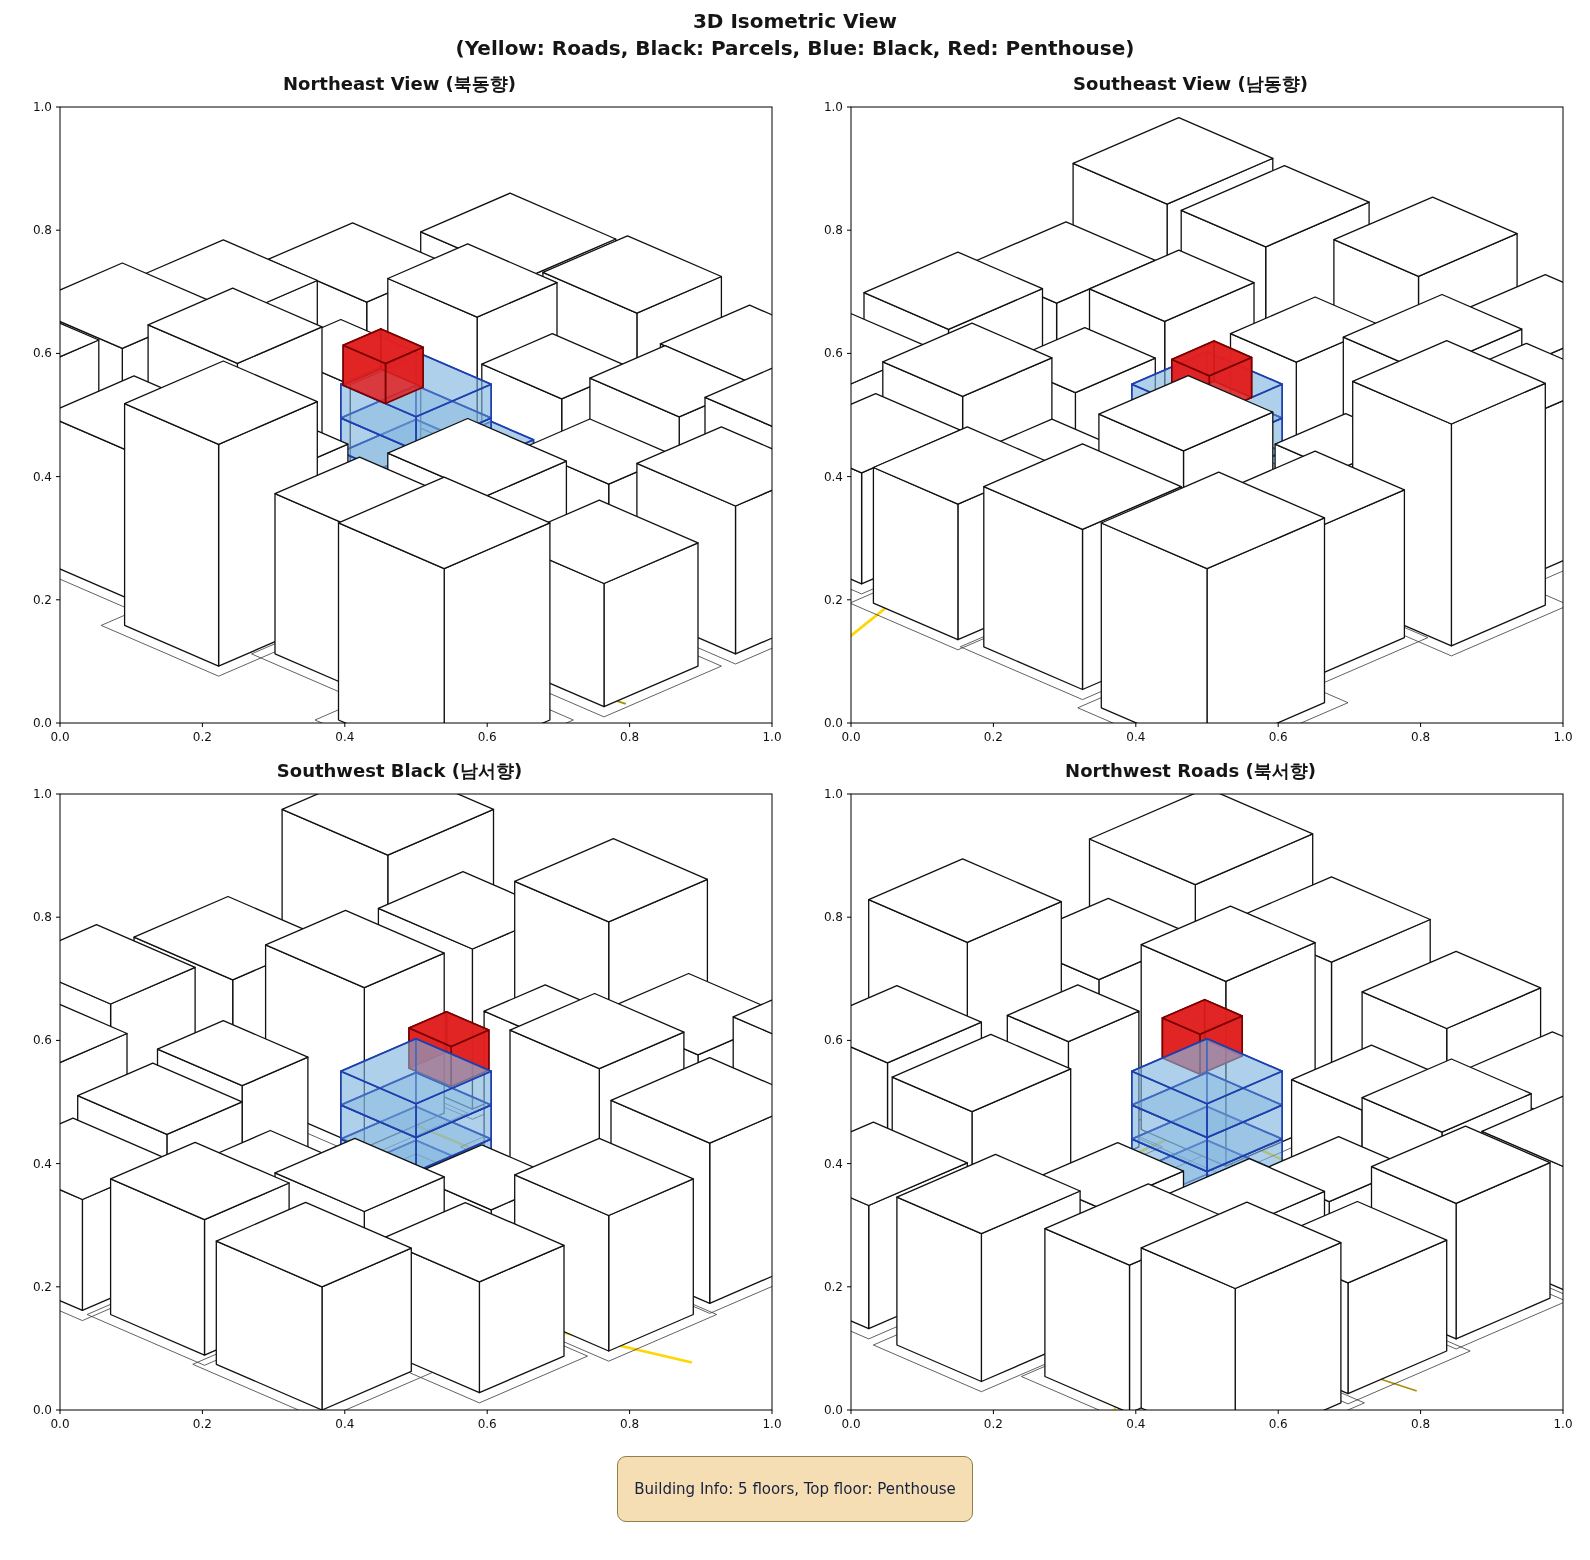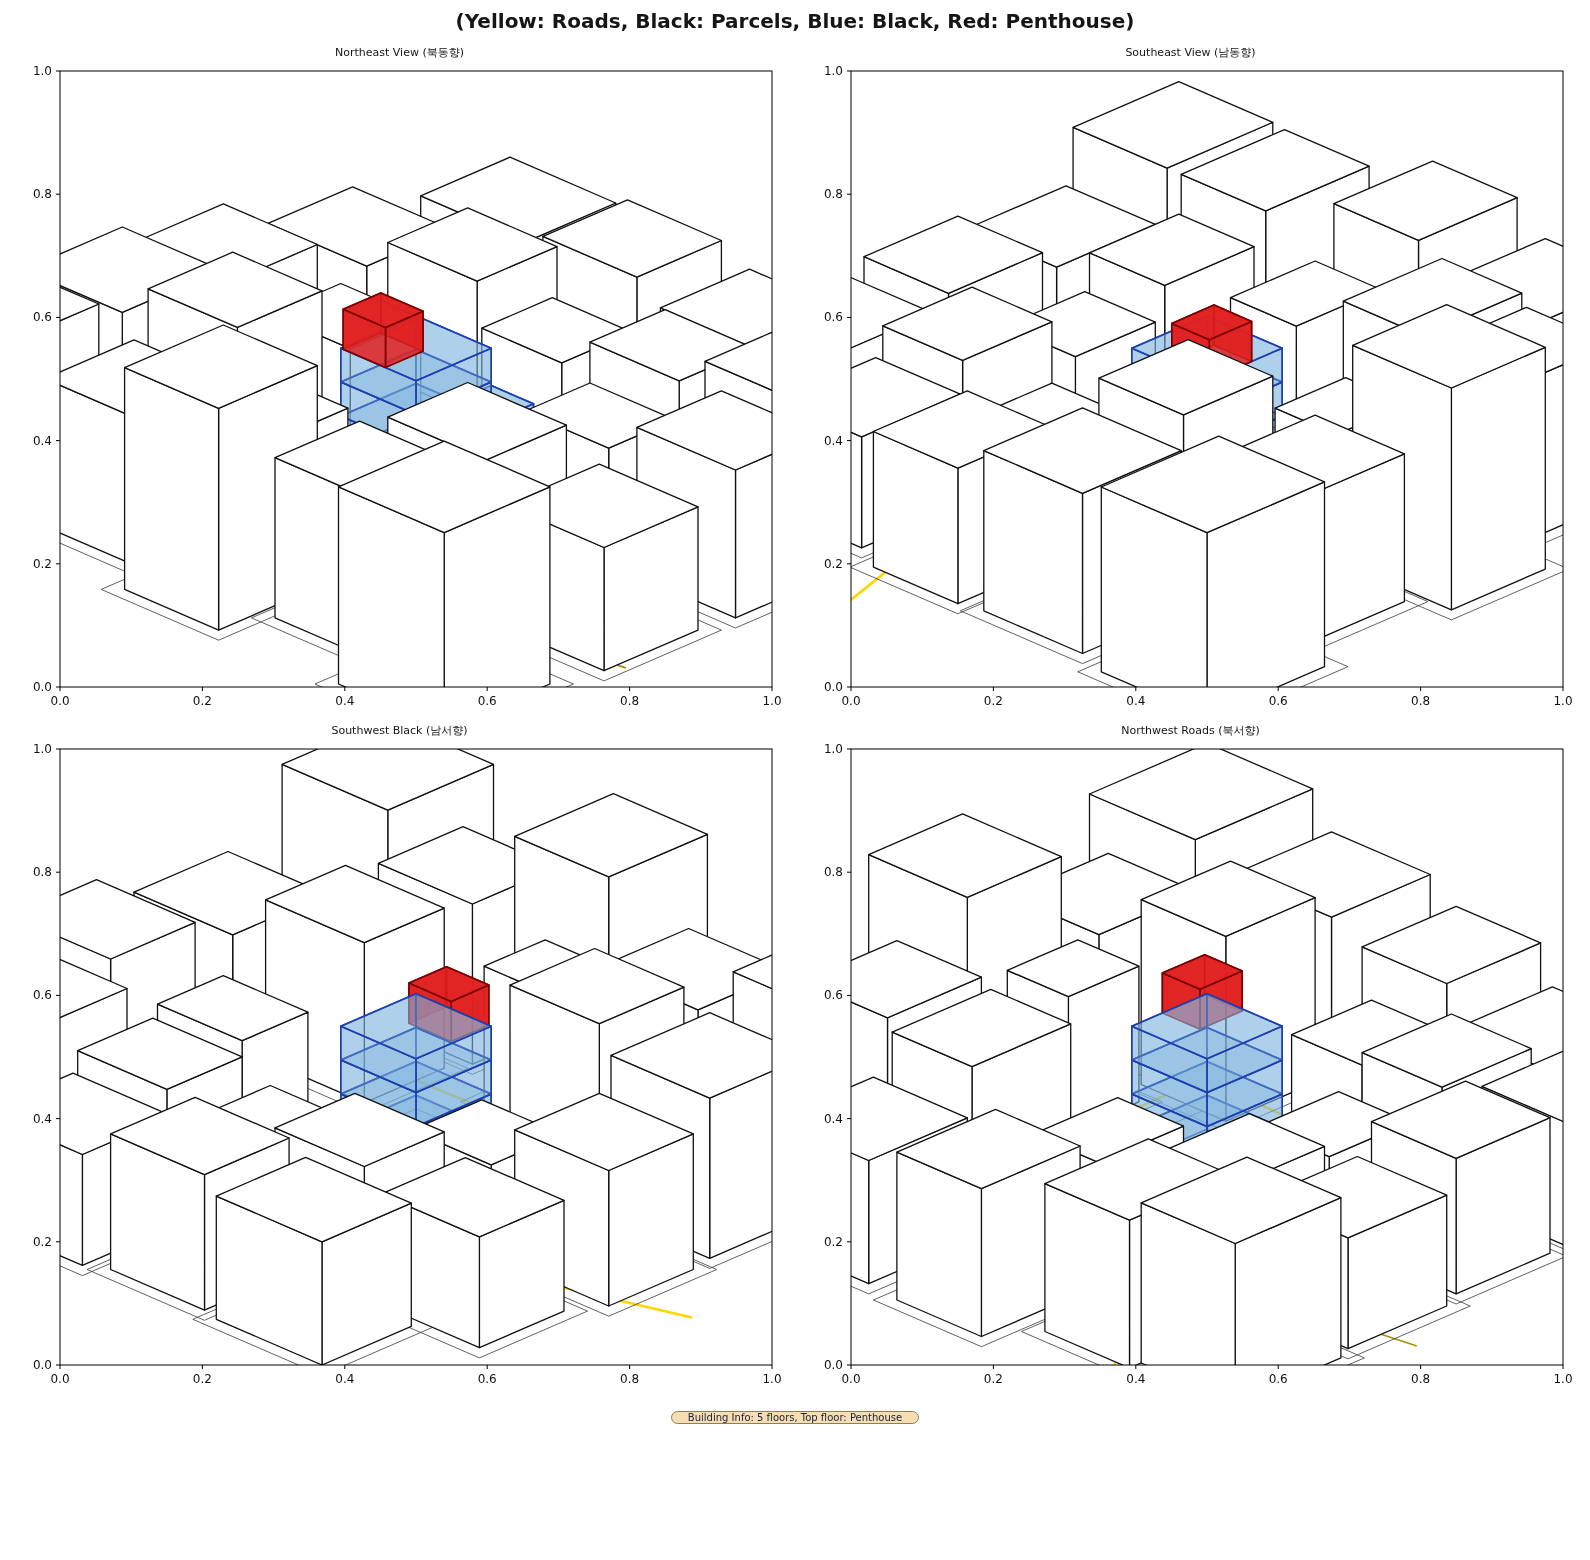--- a/index.html
+++ b/index.html
@@ -1,30 +1,31 @@
 <!DOCTYPE html>
 <html><head>
 <meta charset="utf-8">
 <style>
   html,body{margin:0;padding:0;background:#ffffff;}
   body{width:1590px;height:1560px;overflow:hidden;font-family:"DejaVu Sans","Liberation Sans",sans-serif;color:#111;}
   .figure{display:flex;flex-direction:column;align-items:center;padding-top:8px;}
   .fig-title{font-size:20px;font-weight:bold;text-align:center;line-height:1.35;color:#151515;}
   .grid{display:grid;grid-template-columns:775px 775px;column-gap:16px;row-gap:6px;margin-top:10px;}
   .panel{display:flex;flex-direction:column;align-items:center;}
-  .panel-title{font-size:11px;font-weight:normal;margin-bottom:1px;color:#151515;}
+  .panel-title{font-size:18px;font-weight:bold;margin-bottom:1px;color:#151515;}
   .badge-row{margin-top:16px;display:flex;justify-content:center;}
-  .badge{border:1.2px solid #8f7f4b;border-radius:9px;padding:0 16px;font-size:10px;}
+  .badge{border:1.2px solid #8f7f4b;border-radius:9px;padding:23px 16px;font-size:15px;}
   svg text{font-family:"DejaVu Sans","Liberation Sans",sans-serif;}
 </style>
 </head>
 <body>
 
 <div class="figure">
   <div class="fig-title">
+    <div>3D Isometric View</div>
     <div>(Yellow: Roads, Black: Parcels, Blue: Black, Red: Penthouse)</div>
   </div>
 
   <div class="grid">
     <div class="panel">
       <div class="panel-title">Northeast View (북동향)</div>
       <svg width="764" height="656" viewBox="0 0 764 656">
           <defs>
             <clipPath id="clip0">
               <rect x="42" y="10" width="712" height="616"></rect>

